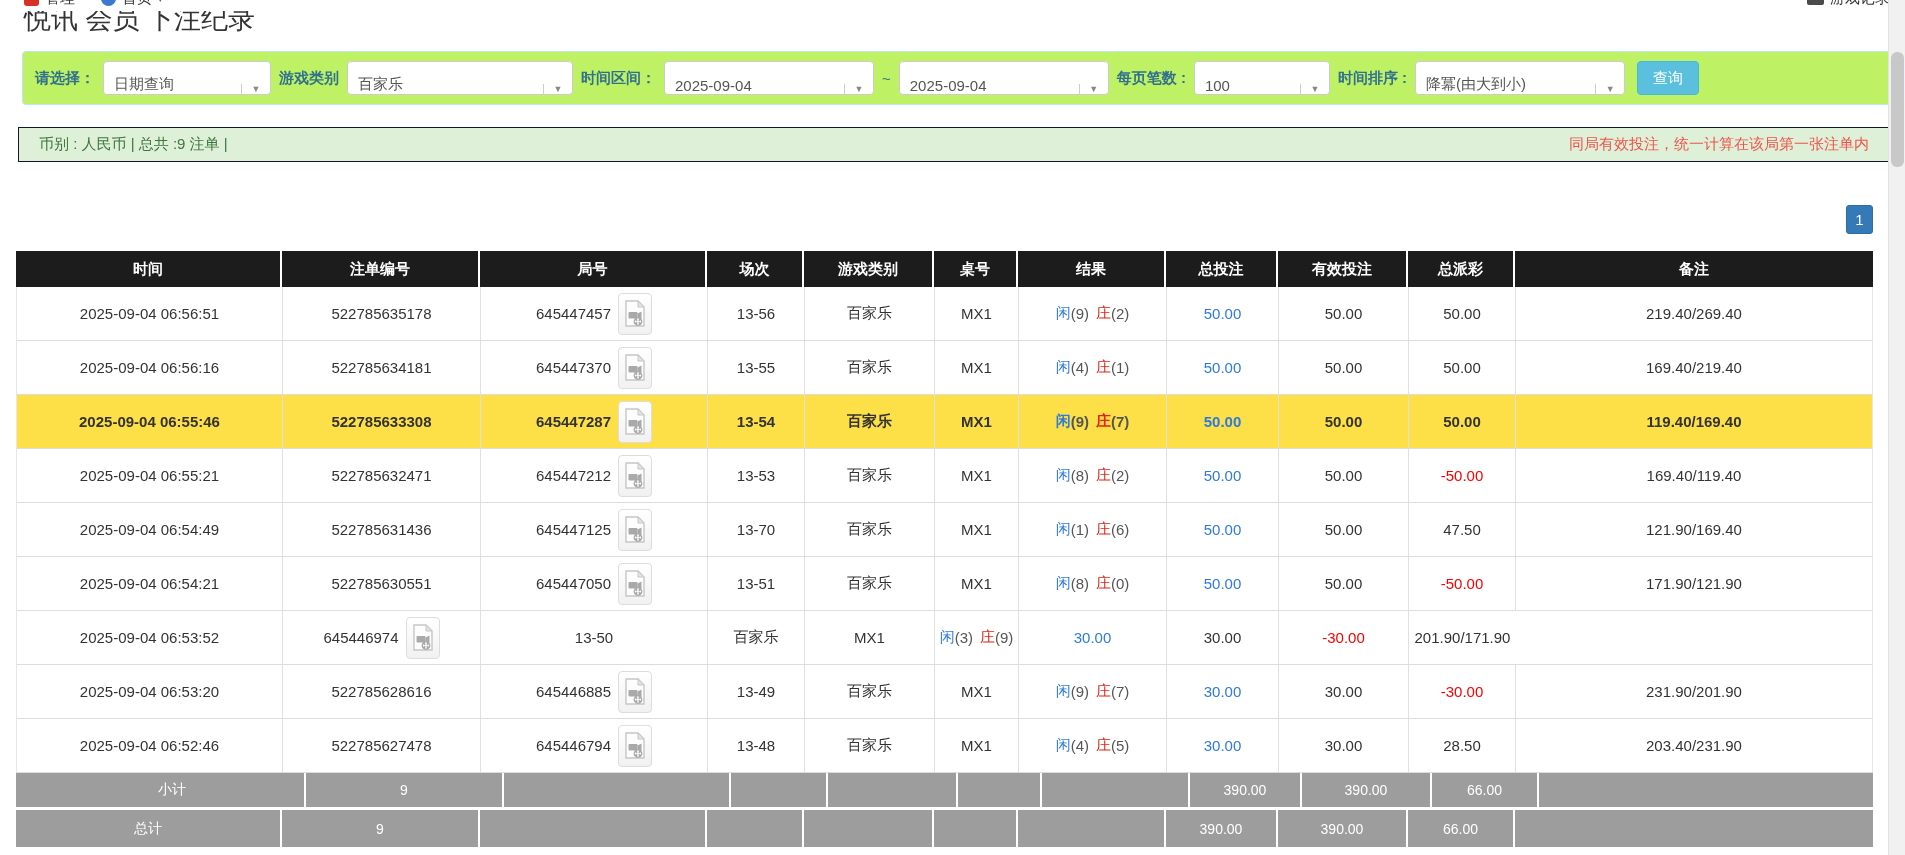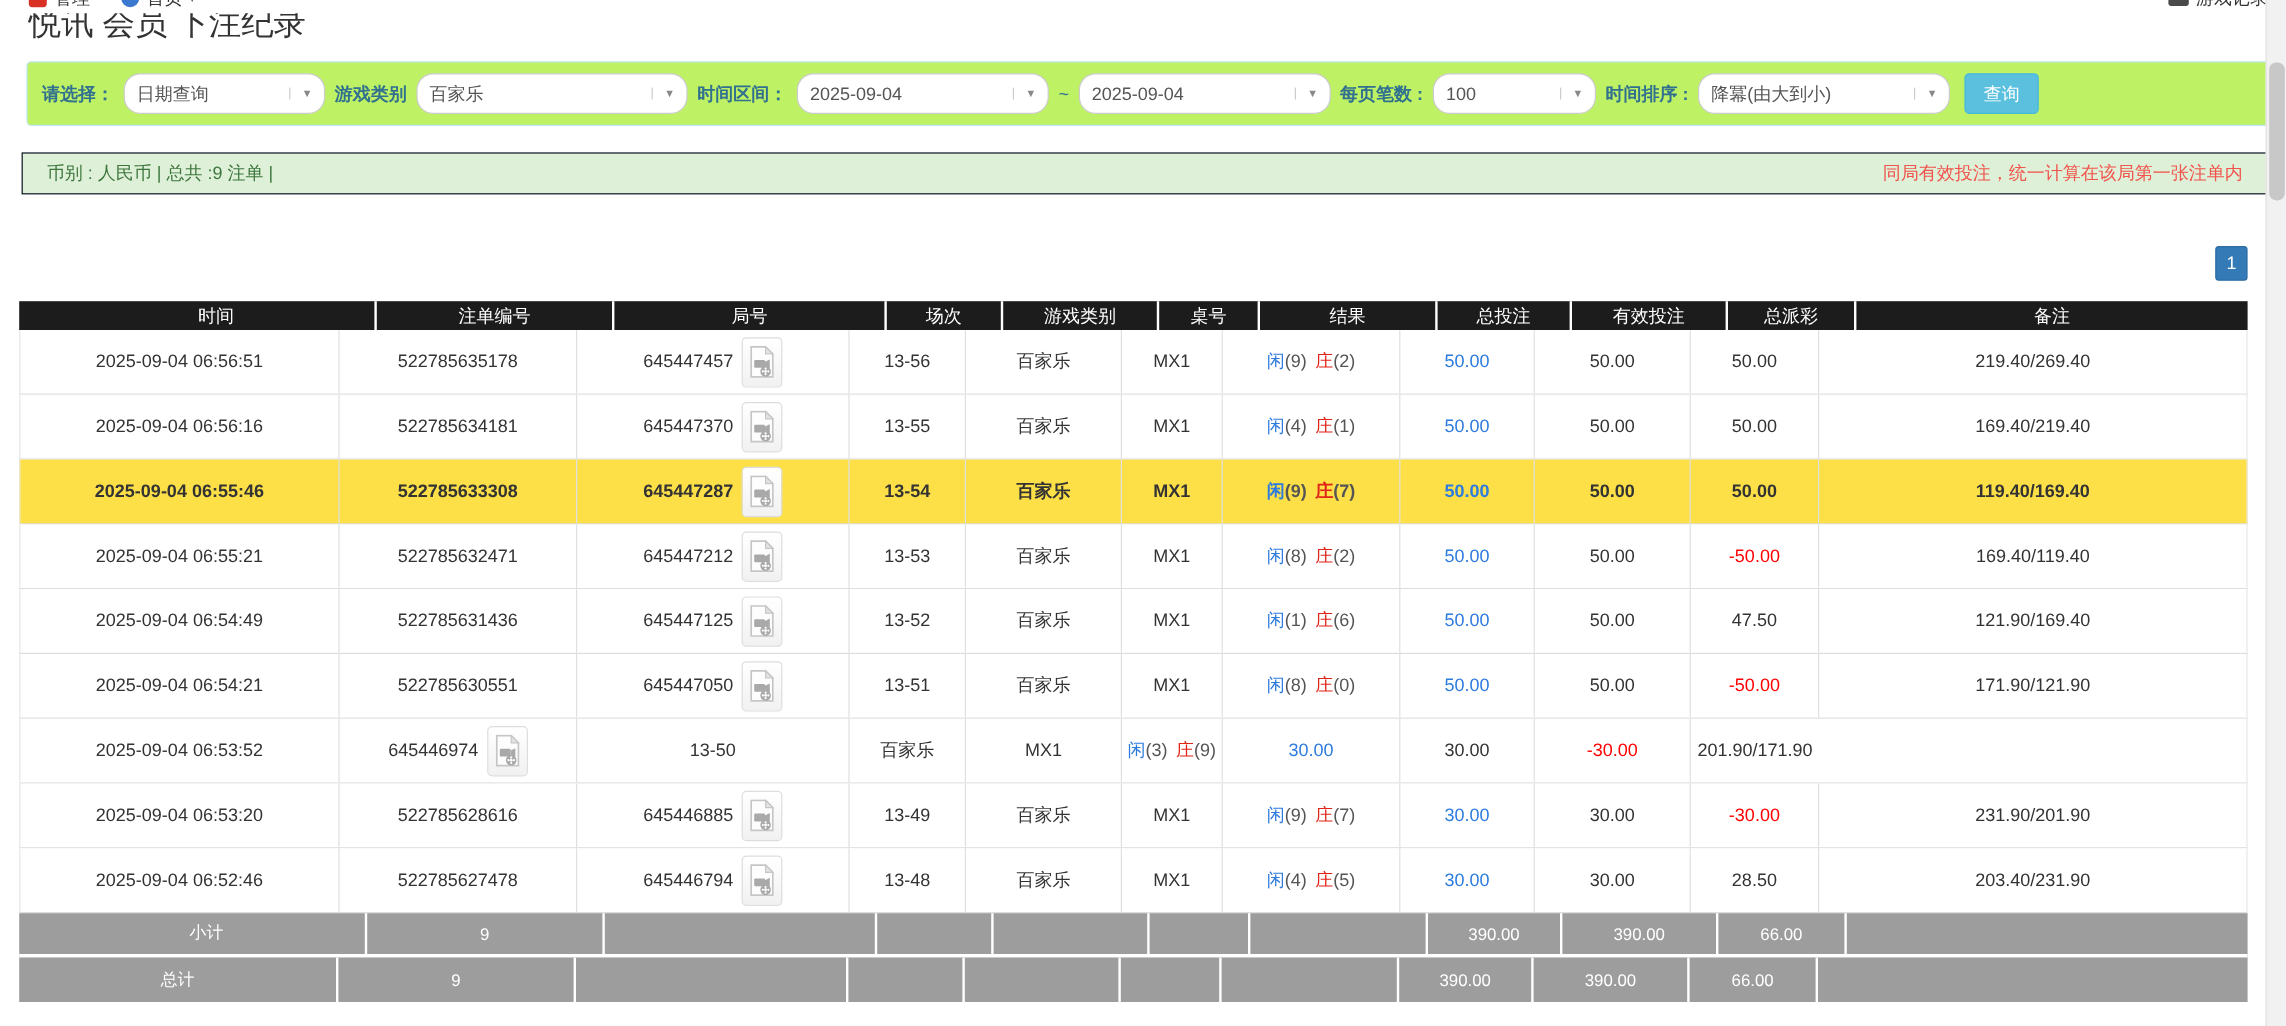--- a/index.html
+++ b/index.html
@@ -32,22 +32,22 @@
   }
 
   
   .filter-panel {
     margin:13px 8px 0 8px; height:54px;
     background:#bef264; border:1px solid #bce8f1; border-radius:4px;
     display:flex; align-items:center; gap:8px; padding:0 12px;
   }
   .f-label { color:#31708f; font-weight:bold; font-size:15px; white-space:nowrap; }
   .select {
-    display:flex; align-items:center; background:#fff; border:1px solid #ccc;
-    border-radius:14px; height:34px; cursor:pointer; overflow:hidden;
+    display:flex; align-items:flex-end; background:#fff; border:1px solid #ccc;
+    border-radius:4px; height:34px; cursor:pointer; overflow:hidden;
   }
   .select-value { flex:1; display:flex; align-items:center; padding:0 10px; font-size:15px; color:#555; white-space:nowrap; }
   .select-caret { width:29px; border-left:1px solid #ccc; display:flex; align-items:center; justify-content:center; color:#888; font-size:9px; }
   .w-mode { width:168px; } .w-game { width:226px; } .w-date { width:210px; }
   .w-size { width:136px; } .w-sort { width:210px; }
   .tilde { color:#31708f; font-size:15px; }
   .search-btn {
     height:34px; padding:0 15px; margin-left:4px;
     background:#5bc0de; border:1px solid #46b8da; border-radius:4px;
     color:#fff; font-size:15px; font-family:"Liberation Sans", sans-serif; cursor:pointer;
@@ -71,21 +71,21 @@
     border-radius:3px; cursor:pointer;
   }
 
   
   .table { margin:17px 27px 0 2px; font-size:15px; }
   .tr {
     display:grid;
     grid-template-columns:266px 198px 227px 97px 130px 84px 148px 112px 130px 107px minmax(0,1fr);
   }
   .th, .td { display:flex; align-items:center; justify-content:center; text-align:center; }
-  .head-tr { background:#1c1c1c; color:#fff; height:24px; font-weight:normal;padding-left:32px; }
+  .head-tr { background:#1c1c1c; color:#fff; height:36px; font-weight:bold; }
   .head-tr .th { border-right:2px solid #fff; }
   .head-tr .th:last-child { border-right:none; }
   .body-tr { background:#fff; height:54px; border-bottom:1px solid #ddd; border-left:1px solid #e7e7e7; border-right:1px solid #e7e7e7; }
   .body-tr .td { border-right:1px solid #e0e0e0; height:100%; }
   .body-tr .td:last-child { border-right:none; }
   .body-tr.highlight { background:#fde047;font-weight:bold; }
 
   .cell-round { gap:7px; }
   .video-btn {
     width:34px; height:42px; border:1px solid #ddd; border-radius:4px;
@@ -366,21 +366,21 @@
           <path d="M13.5 13.5 l4 -2 v7.5 l-4 -2 z" fill="#a9a9a9"></path>
           <circle cx="14" cy="21.5" r="4.4" fill="#a9a9a9"></circle>
           <circle cx="14" cy="21.5" r="1.2" fill="#fff"></circle>
           <circle cx="14" cy="19.2" r="0.9" fill="#fff"></circle>
           <circle cx="14" cy="23.8" r="0.9" fill="#fff"></circle>
           <circle cx="11.7" cy="21.5" r="0.9" fill="#fff"></circle>
           <circle cx="16.3" cy="21.5" r="0.9" fill="#fff"></circle>
         </svg>
       </button>
     </div>
-    <div class="td">13-52</div>
+    <div class="td">13-70</div>
     <div class="td">百家乐</div>
     <div class="td">MX1</div>
     <div class="td">
       <span class="player">闲</span>
             <span class="score p-score">(1)</span>
       <span class="banker">庄</span>
             <span class="score b-score">(6)</span>
     </div>
     <div class="td">
       <a class="bet-link">50.00</a>

